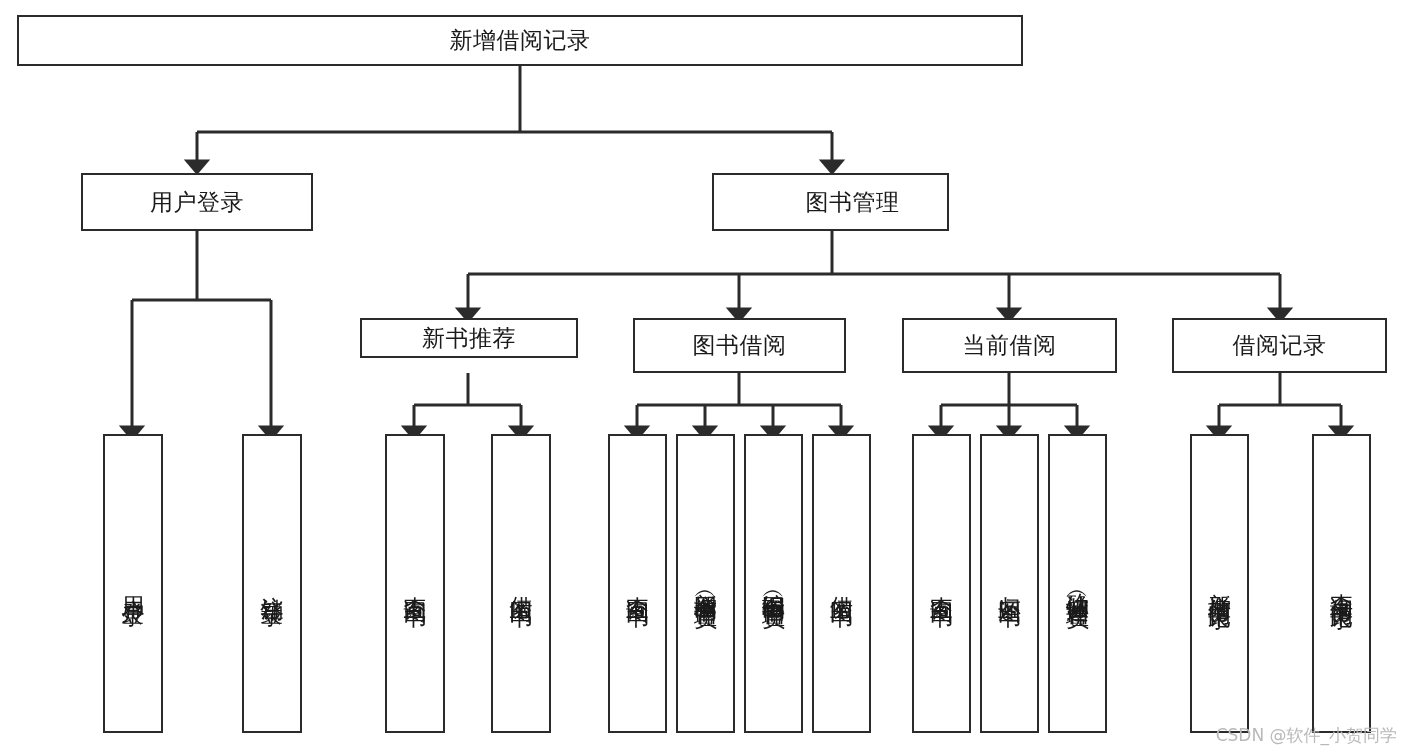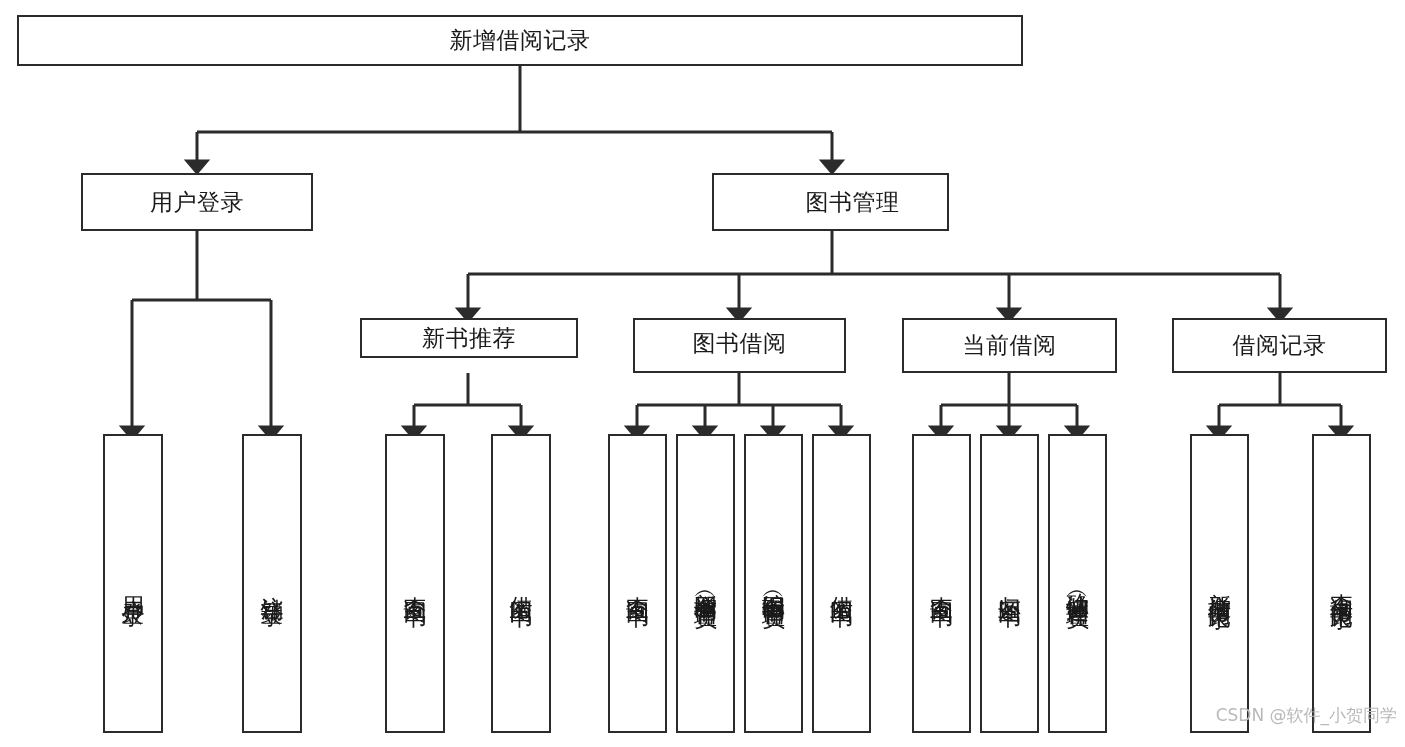--- a/index.html
+++ b/index.html
@@ -55,21 +55,21 @@
     font-size: 23px;
     letter-spacing: 3px;
     line-height: 1.0;
   }
   .v-node.tall .node-label {
     letter-spacing: 2px;
   }
   #watermark {
     position: absolute;
     right: 8px;
-    bottom: 20px;
+    bottom: 0;
     font-size: 17px;
     color: #b9b9b9;
     white-space: nowrap;
     font-family: "DejaVu Sans", "Liberation Sans", sans-serif;
   }
 </style>
 </head>
 <body>
 
 <div id="canvas">
@@ -131,21 +131,21 @@
   <div class="node h-node" style="left:81px; top:173px; width:232px; height:58px;">
     <span class="node-label">用户登录</span>
   </div>
   <div class="node h-node" style="left:712px; top:173px; width:237px; height:58px;padding-left:44px;">
     <span class="node-label">图书管理</span>
   </div>
 
   <div class="node h-node" style="left:360px; top:318px; width:218px; height:40px;">
     <span class="node-label">新书推荐</span>
   </div>
-  <div class="node h-node" style="left:633px; top:318px; width:213px; height:55px;font-family:Liberation Mono, monospace;">
+  <div class="node h-node" style="left:633px; top:318px; width:213px; height:55px;">
     <span class="node-label">图书借阅</span>
   </div>
   <div class="node h-node" style="left:902px; top:318px; width:215px; height:55px;">
     <span class="node-label">当前借阅</span>
   </div>
   <div class="node h-node" style="left:1172px; top:318px; width:215px; height:55px;">
     <span class="node-label">借阅记录</span>
   </div>
 
   <div class="node v-node" style="left:103px; top:434px; width:60px; height:299px;">

